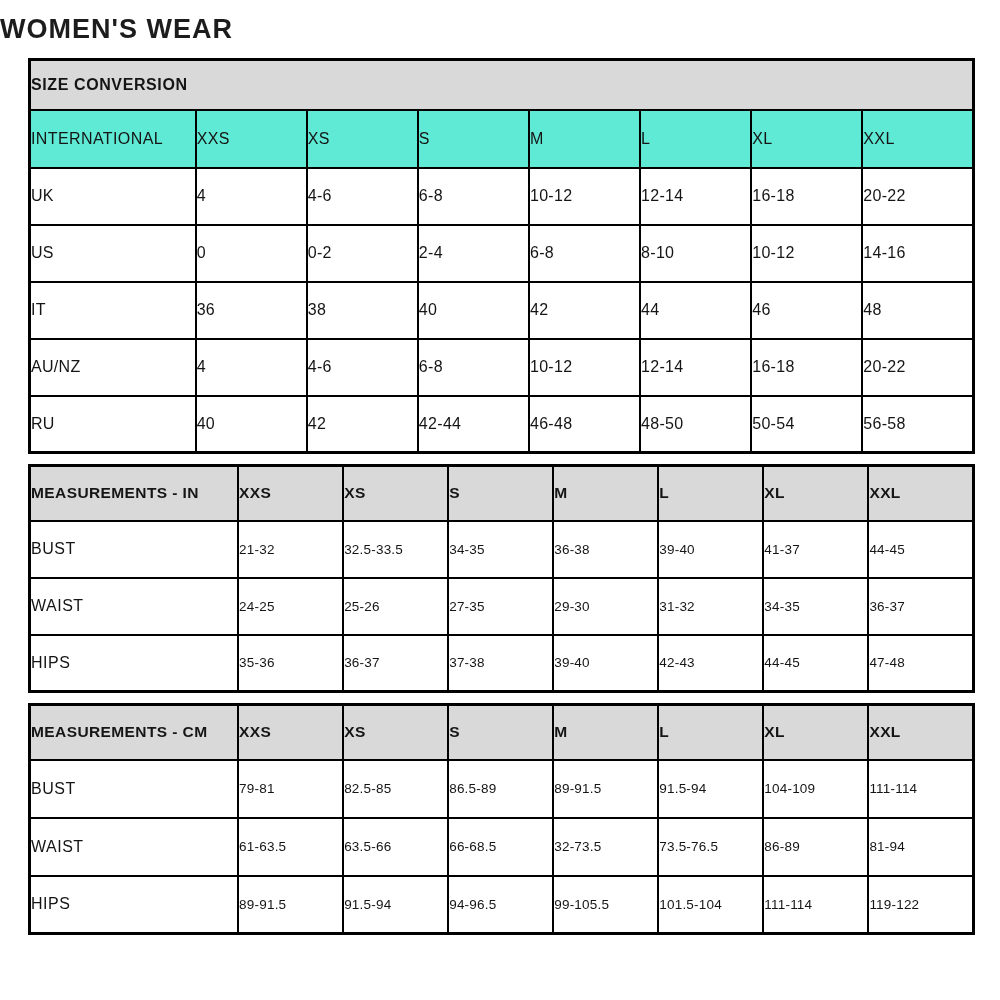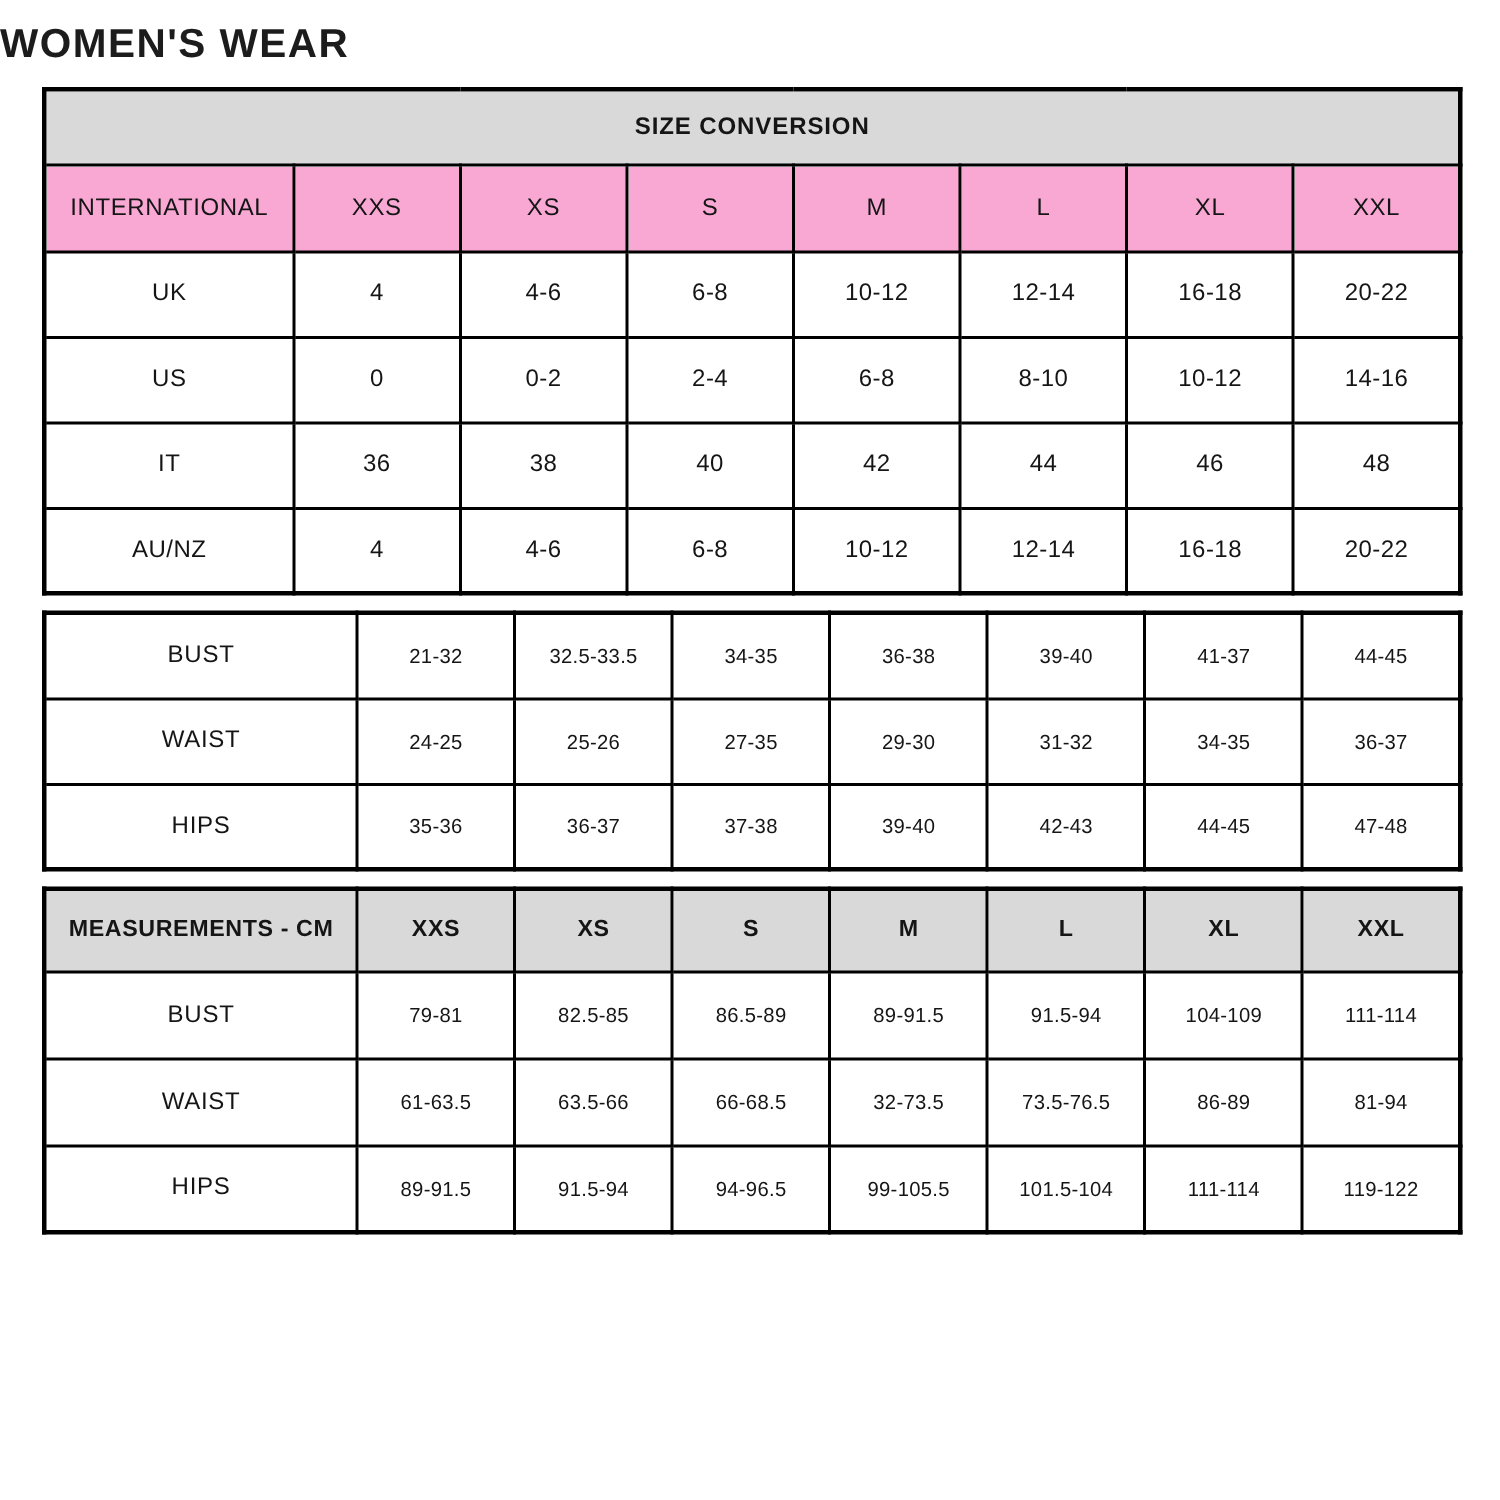--- a/index.html
+++ b/index.html
@@ -25,42 +25,42 @@
     font-size: 27px;
     font-weight: bold;
     letter-spacing: 1px;
     color: #1c1c1c;
   }
   table.size-table {
     border-collapse: collapse;
     table-layout: fixed;
     width: 947px;
     margin: 0 0 10px 28px;
-    text-align: center;
+    text-align: left;
     border: 3px solid #000;
   }
   table.size-table th,
   table.size-table td {
     border: 2px solid #000;
     padding: 0;
     vertical-align: middle;
     overflow: hidden;
   }
   
   table[data-table="0"] col.c-label { width: 17.6%; }
   table[data-table="0"] tr.banner-row { height: 50px; }
   table[data-table="0"] tr.banner-row th {
     background: #d9d9d9;
     font-size: 16px;
     font-weight: bold;
     letter-spacing: 0.6px;
   }
   table[data-table="0"] tr.cols-row { height: 58px; }
   table[data-table="0"] tr.cols-row th {
-    background: #f9a8d4;
+    background: #5eead4;
     font-size: 16px;
     font-weight: normal;
     letter-spacing: 0.4px;
   }
   table[data-table="0"] tr.data-row { height: 57px; }
   table[data-table="0"] td {
     font-size: 16px;
     letter-spacing: 0.3px;
   }
   
@@ -154,35 +154,55 @@
         <tr class="data-row">
           <td class="row-label">AU/NZ</td>
           <td class="value">4</td>
           <td class="value">4-6</td>
           <td class="value">6-8</td>
           <td class="value">10-12</td>
           <td class="value">12-14</td>
           <td class="value">16-18</td>
           <td class="value">20-22</td>
         </tr>
+        <tr class="data-row">
+          <td class="row-label">RU</td>
+          <td class="value">40</td>
+          <td class="value">42</td>
+          <td class="value">42-44</td>
+          <td class="value">46-48</td>
+          <td class="value">48-50</td>
+          <td class="value">50-54</td>
+          <td class="value">56-58</td>
+        </tr>
       </tbody>
     </table>
 
   <table class="size-table" data-table="1">
     <colgroup>
       <col class="c-label">
       <col class="c-size">
         <col class="c-size">
         <col class="c-size">
         <col class="c-size">
       <col class="c-size">
         <col class="c-size">
         <col class="c-size">
     </colgroup>
   <tbody>
+        <tr class="cols-row">
+          <th>MEASUREMENTS - IN</th>
+          <th>XXS</th>
+          <th>XS</th>
+          <th>S</th>
+          <th>M</th>
+          <th>L</th>
+          <th>XL</th>
+          <th>XXL</th>
+        </tr>
         <tr class="data-row">
           <td class="row-label">BUST</td>
           <td class="value">21-32</td>
           <td class="value">32.5-33.5</td>
           <td class="value">34-35</td>
           <td class="value">36-38</td>
           <td class="value">39-40</td>
           <td class="value">41-37</td>
           <td class="value">44-45</td>
         </tr>

